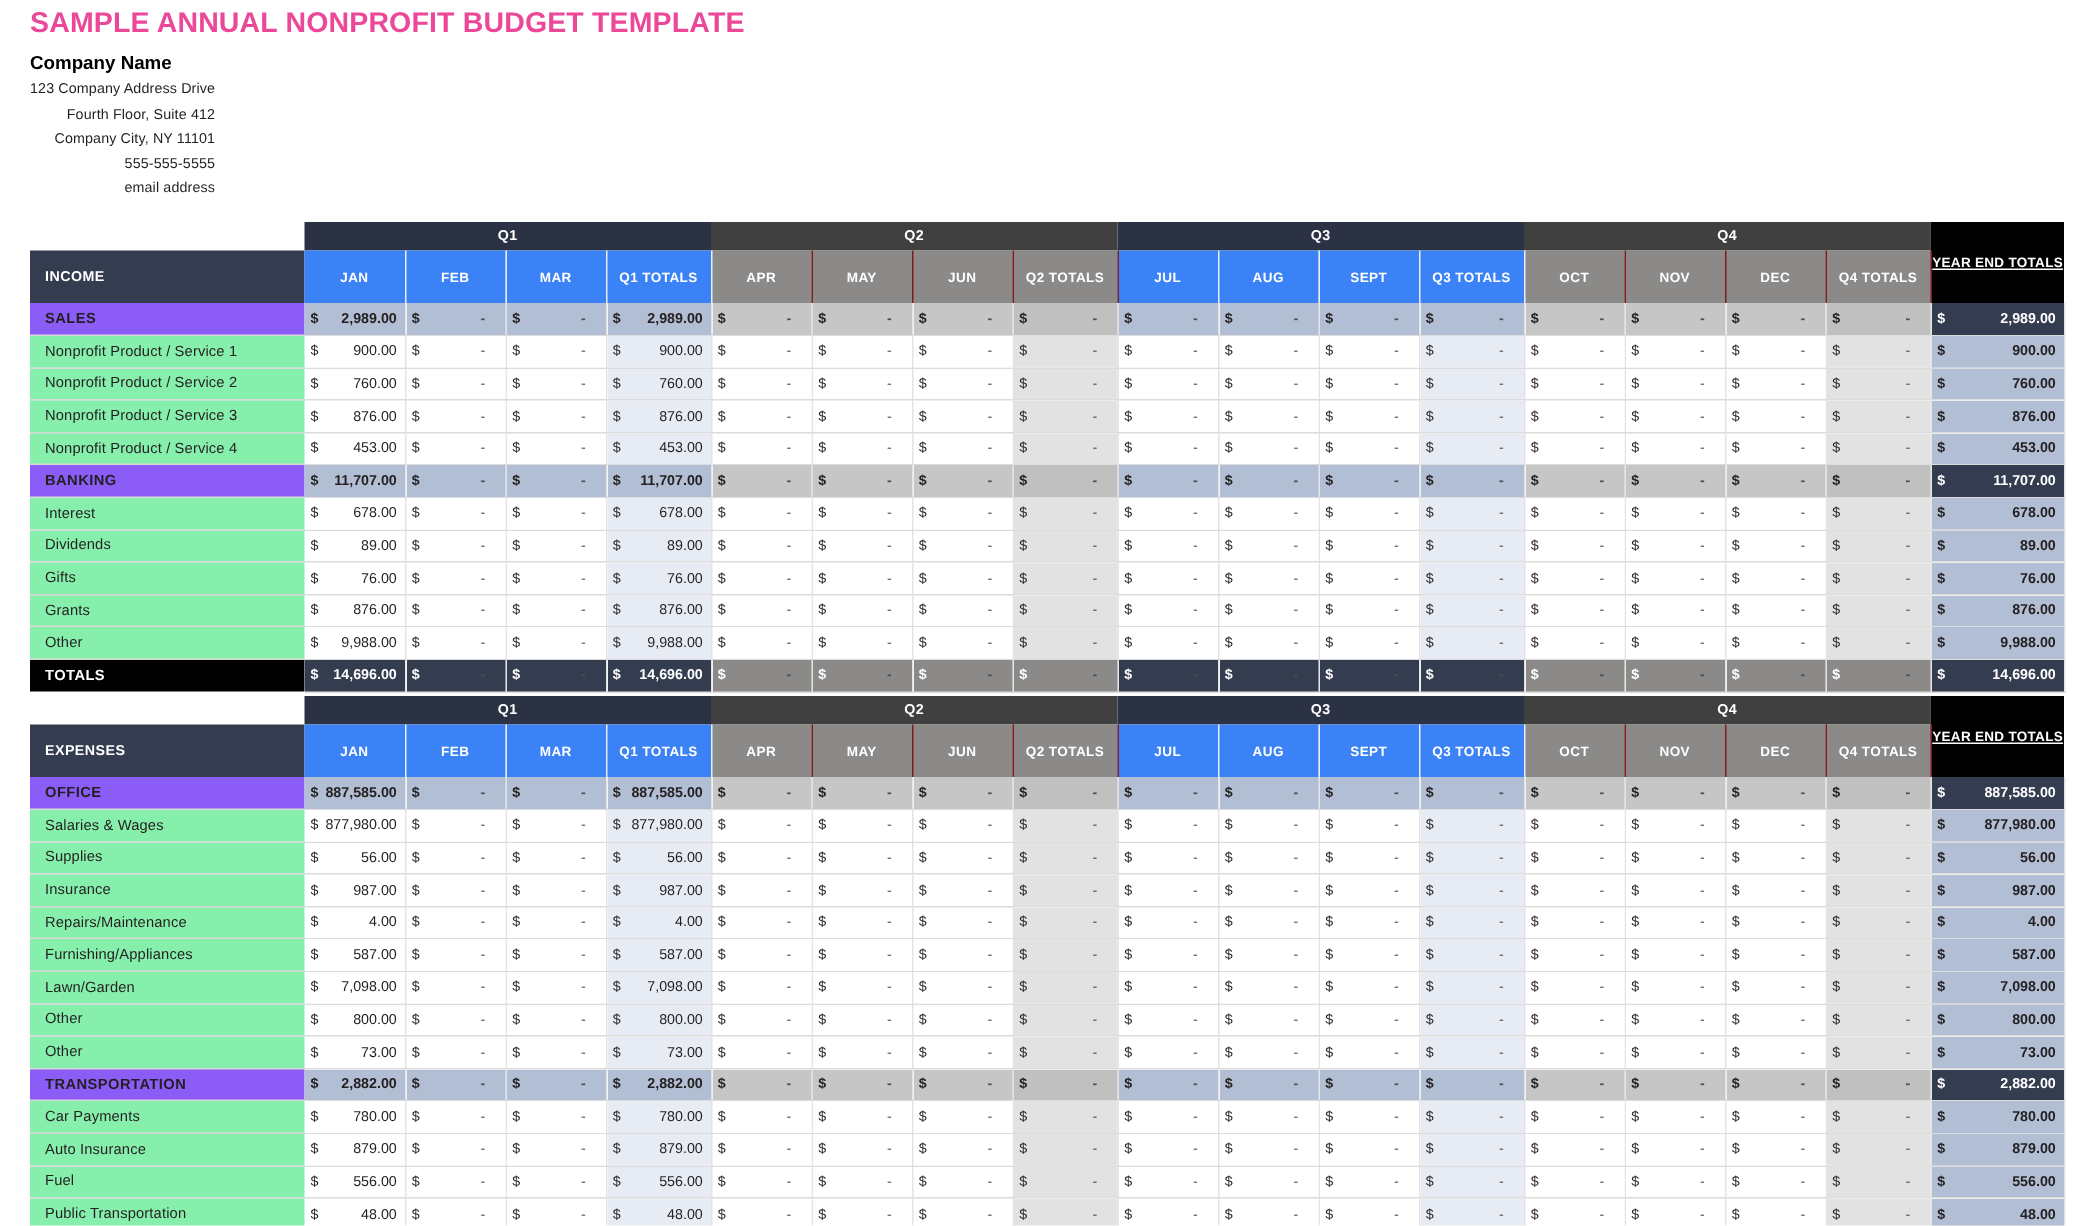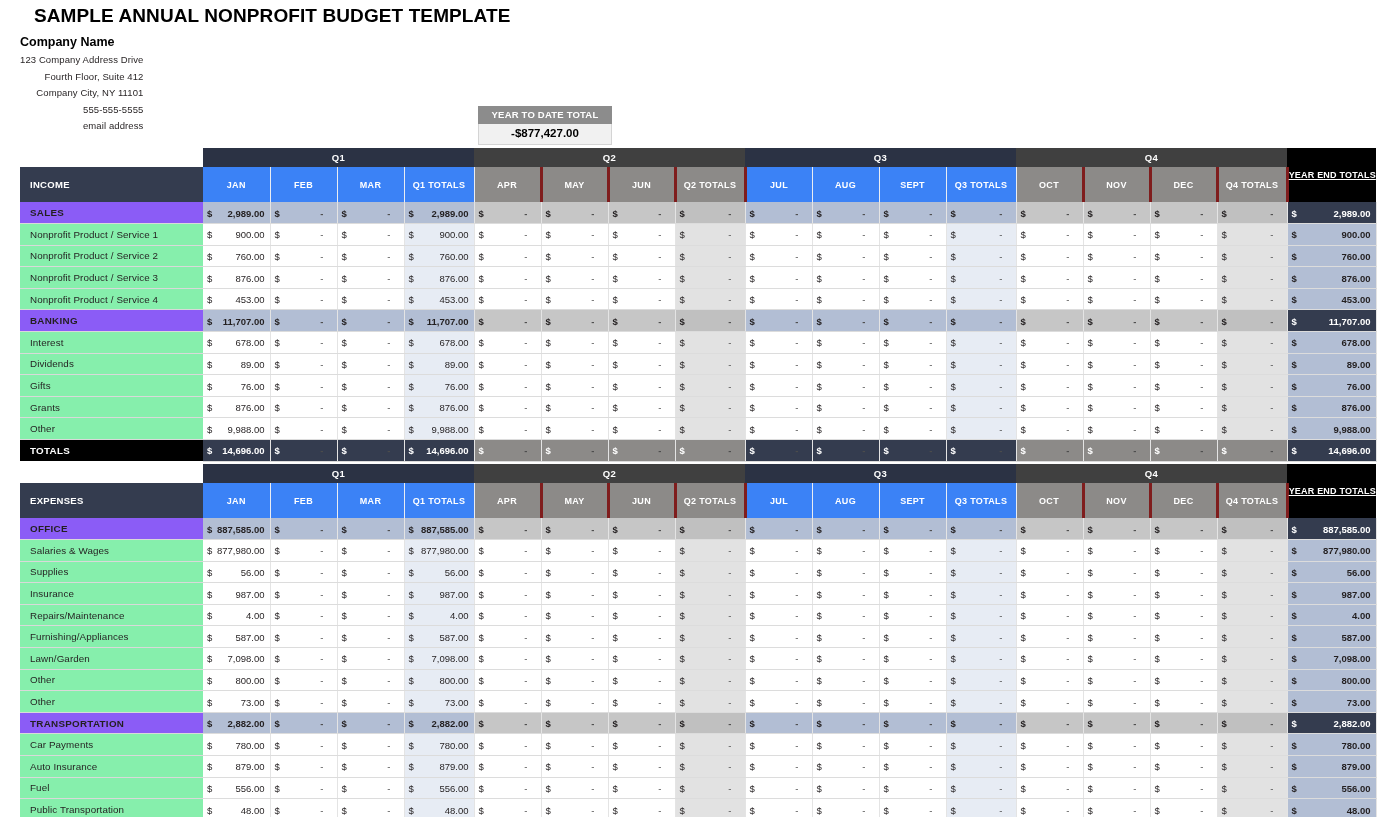--- a/index.html
+++ b/index.html
@@ -7,23 +7,23 @@
     margin: 0; padding: 0;
     width: 1398px; height: 817px;
     background: #ffffff;
     font-family: "Liberation Sans", sans-serif;
     overflow: hidden;
   }
   .page { position: relative; width: 1398px; height: 817px; }
 
   
   .title {
-    position: absolute; left: 34px; top: 5px;
+    position: absolute; left: 20px; top: 5px;
     font-size: 19px; font-weight: bold; letter-spacing: .1px;
-    color: #000000;
+    color: #ec4899;
   }
   .company-block { position: absolute; left: 20px; top: 35px; }
   .company-name { font-size: 12.5px; font-weight: bold; color: #000000; margin-bottom: 5px; }
   .company-line { font-size: 9.5px; color: #231f20; margin-bottom: 5.5px; letter-spacing: .1px; text-align: right; }
 
   .ytd-box { position: absolute; left: 478px; top: 106px; width: 134px; }
   .ytd-head {
     background: #8c8c8c; color: #ffffff; text-align: center;
     font-size: 9.5px; font-weight: bold; letter-spacing: .2px;
     padding: 3px 0 3px; line-height: 12px;
@@ -68,21 +68,21 @@
     background: #000000; color: #ffffff; font-size: 9px; font-weight: bold;
     text-align: center; line-height: 11px; letter-spacing: .2px;
     vertical-align: middle;
     text-decoration: underline;
   }
 
   
   .mhead { height: 35px; font-size: 9px; font-weight: bold; color: #ffffff; text-align: center; letter-spacing: .3px; }
   .mh-blue { background: #8f a; }
   .mh-blue { background: #3b82f6; border-right: 1px solid #e9edf3; }
-  .mh-gray { background: #8c8a88; border-right: 3px solid #7f1d1d; }
+  .mh-gray { background: #8c8a88; border-right: 1px solid #7f1d1d; }
   .sec-head {
     background: #343c4f; color: #ffffff; font-size: 9.5px; font-weight: bold;
     text-align: left; padding-left: 10px !important; letter-spacing: .3px;
   }
 
   
   tr.r { height: 21.6px; }
   td.lab {
     text-align: left; padding-left: 10px !important;
     border-bottom: 1px solid #d9d9d9;
@@ -136,24 +136,20 @@
 
   <div class="company-block">
     <div class="company-name">Company Name</div>
     <div class="company-line">123 Company Address Drive</div>
     <div class="company-line">Fourth Floor, Suite 412</div>
     <div class="company-line">Company City, NY 11101</div>
     <div class="company-line">555-555-5555</div>
     <div class="company-line">email address</div>
   </div>
 
-  <div class="ytd-box">
-    <div class="ytd-head">YEAR TO DATE TOTAL</div>
-    <div class="ytd-val">-$877,427.00</div>
-  </div>
 
   <div class="year-label">YEAR: 20XX</div>
 
   <table class="budget" id="income-table" style="left:20px; top:148px;">
     <colgroup>
       <col class="c-label">
         <col class="c-mon">
         <col class="c-mon">
         <col class="c-mon">
         <col class="c-qt">

